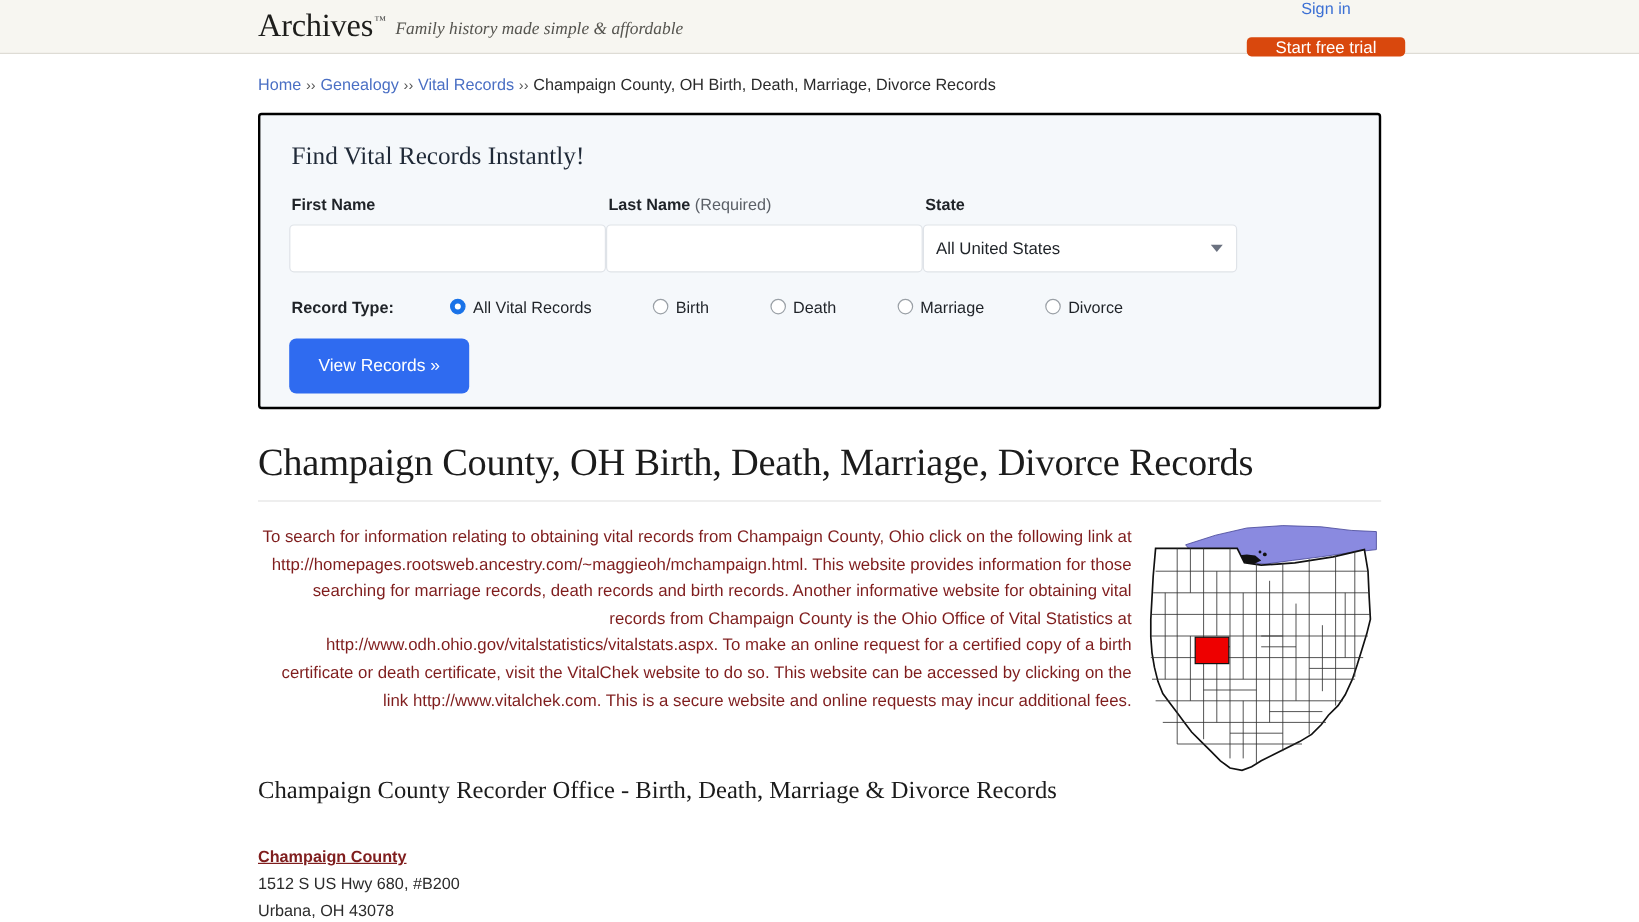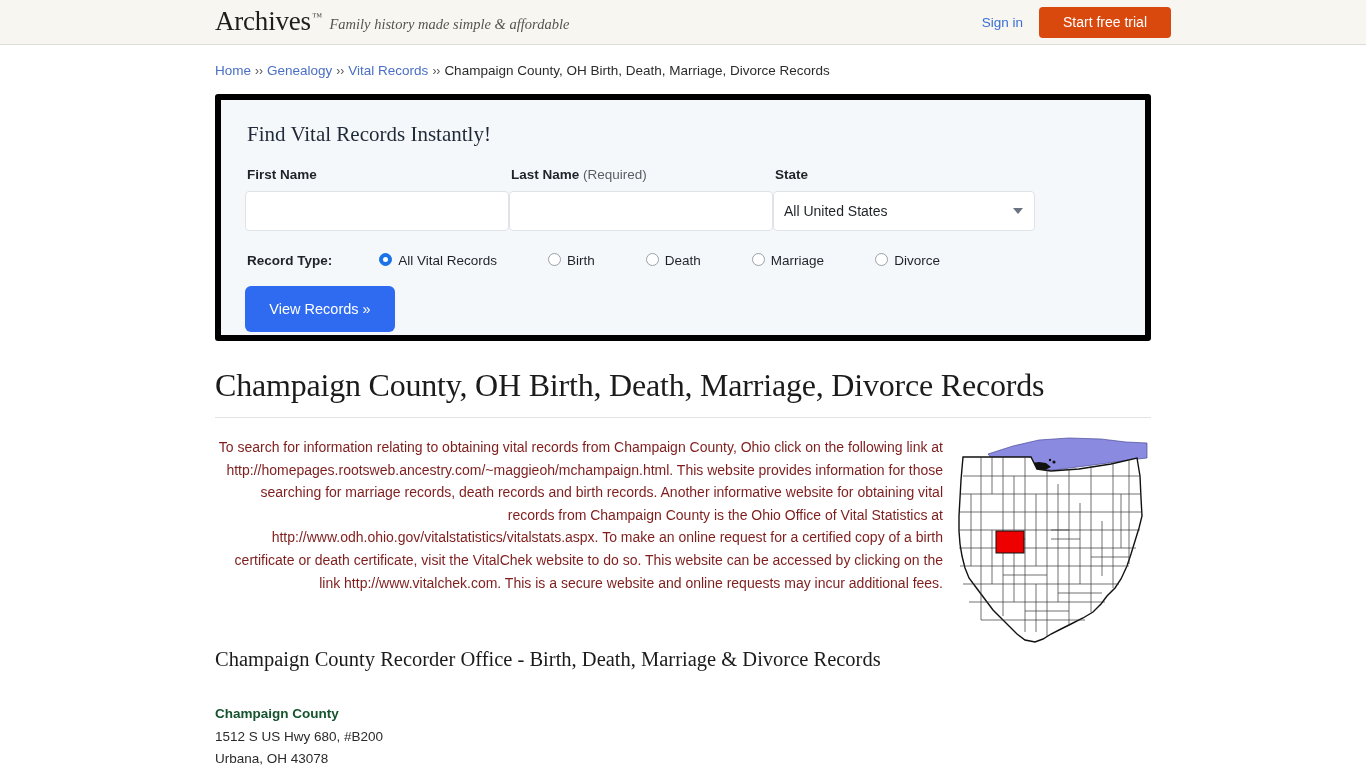--- a/index.html
+++ b/index.html
@@ -54,20 +54,21 @@
     white-space: nowrap;
   }
   .header-right {
     position: absolute;
     right: -20px;
     top: 0;
     height: 44px;
     display: flex;
     align-items: center;
     gap: 16px;
+    flex-direction: column;
   }
   .signin-link {
     color: #3b6fd4;
     font-size: 13.5px;
     text-decoration: none;
     cursor: pointer;
   }
   .trial-btn {
     background: #d9480d;
     color: #ffffff;
@@ -104,21 +105,21 @@
     color: #555;
     margin: 0 4px;
     font-size: 12px;
   }
   .crumb-current { color: #2b2b2b; }
 
   
   .search-panel {
     margin-top: 16px;
     background: #f5f8fb;
-    border: 6px solid #000000;
+    border: 2px solid #000000;
     border-radius: 3px;
     padding: 20px 24px 24px 24px;
     height: 247px;
   }
   .panel-title {
     font-family: "Liberation Serif", serif;
     font-size: 21px;
     color: #1f2937;
     margin: 2px 0 20px 2px;
     font-weight: normal;
@@ -283,21 +284,21 @@
     margin: 54px 0 0 0;
     clear: none;
     white-space: nowrap;
   }
   .address-block {
     margin-top: 32px;
     font-size: 13.5px;
     line-height: 22.5px;
     color: #2b2b2b;
   }
-  .address-name { font-weight: bold; color: #14532d; }
+  .address-name { font-weight: bold; color: #7f1d1d; text-decoration: underline; }
 </style>
 </head>
 <body>
 
 <div class="site-header">
   <div class="header-inner">
     <span class="logo"><span>Archives</span><sup class="logo-tm">™</sup></span>
     <span class="tagline">Family history made simple &amp; affordable</span>
     <div class="header-right">
       <a class="signin-link">Sign in</a>

